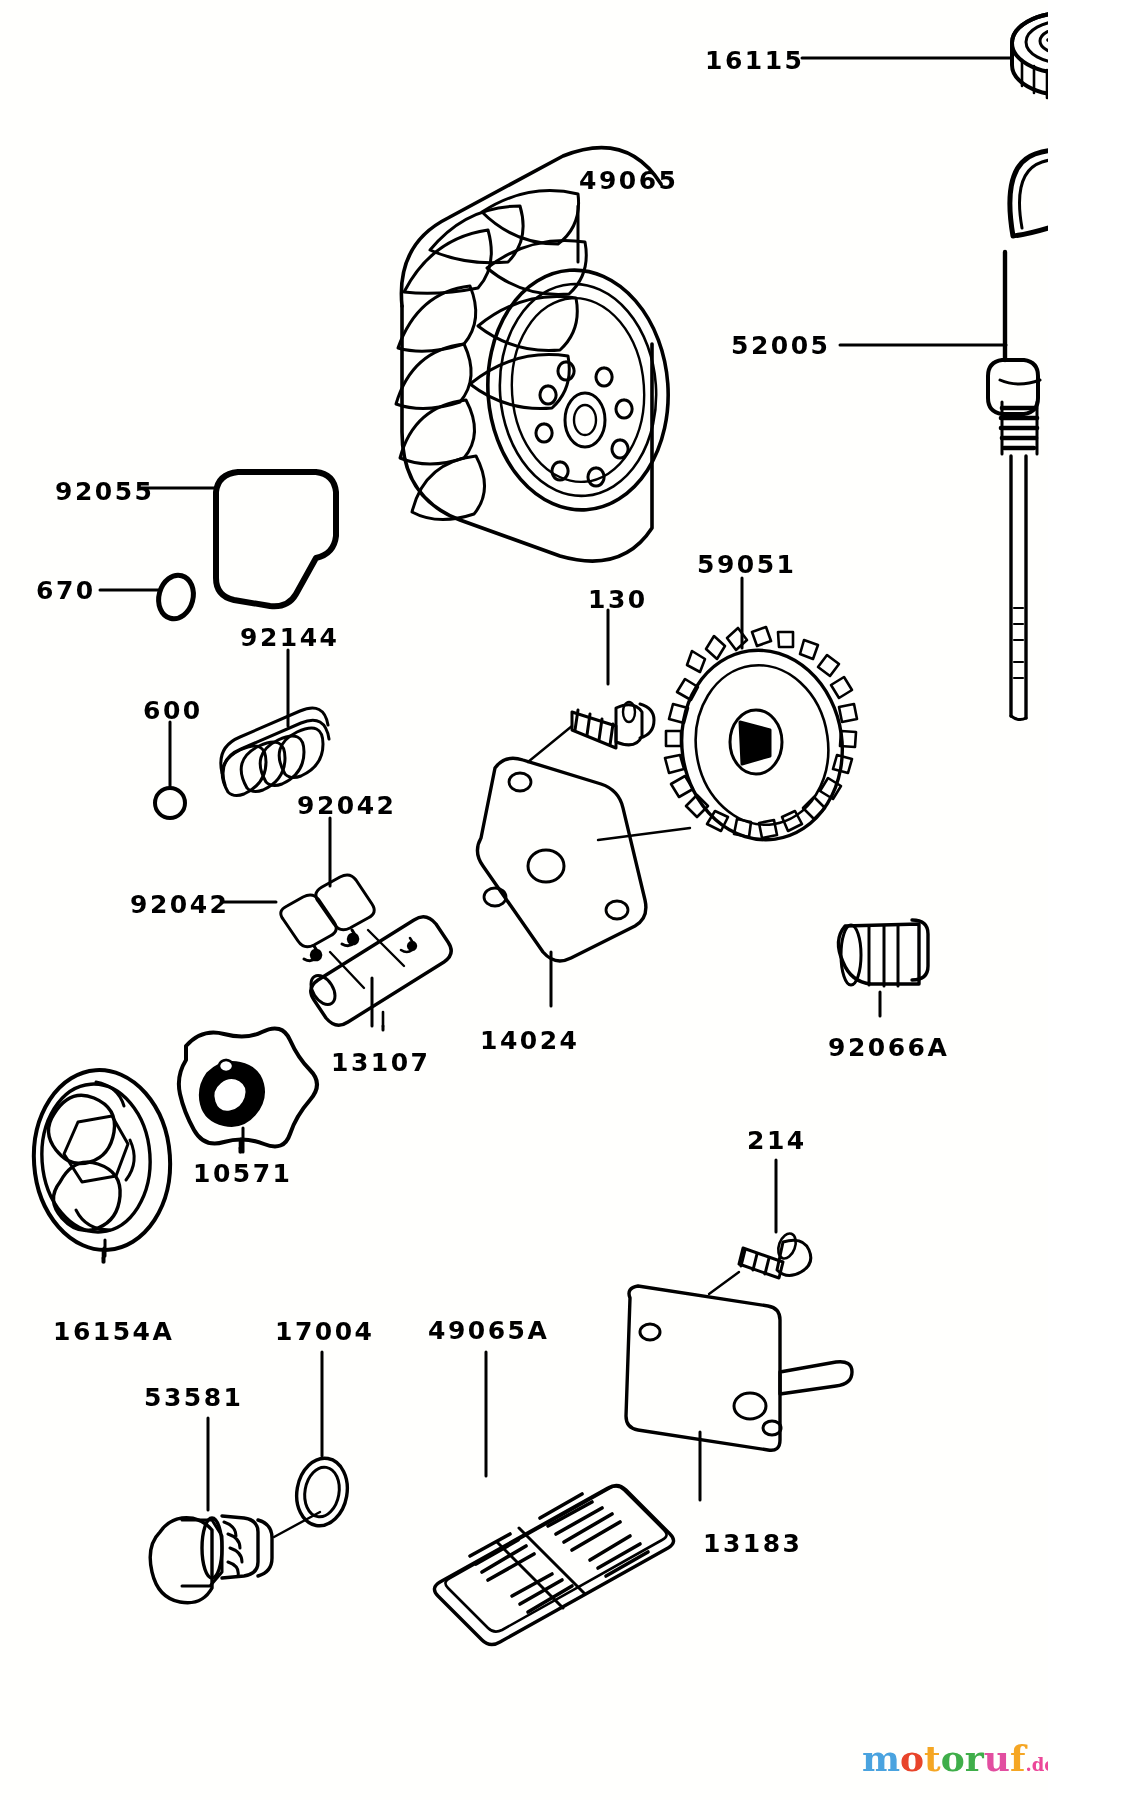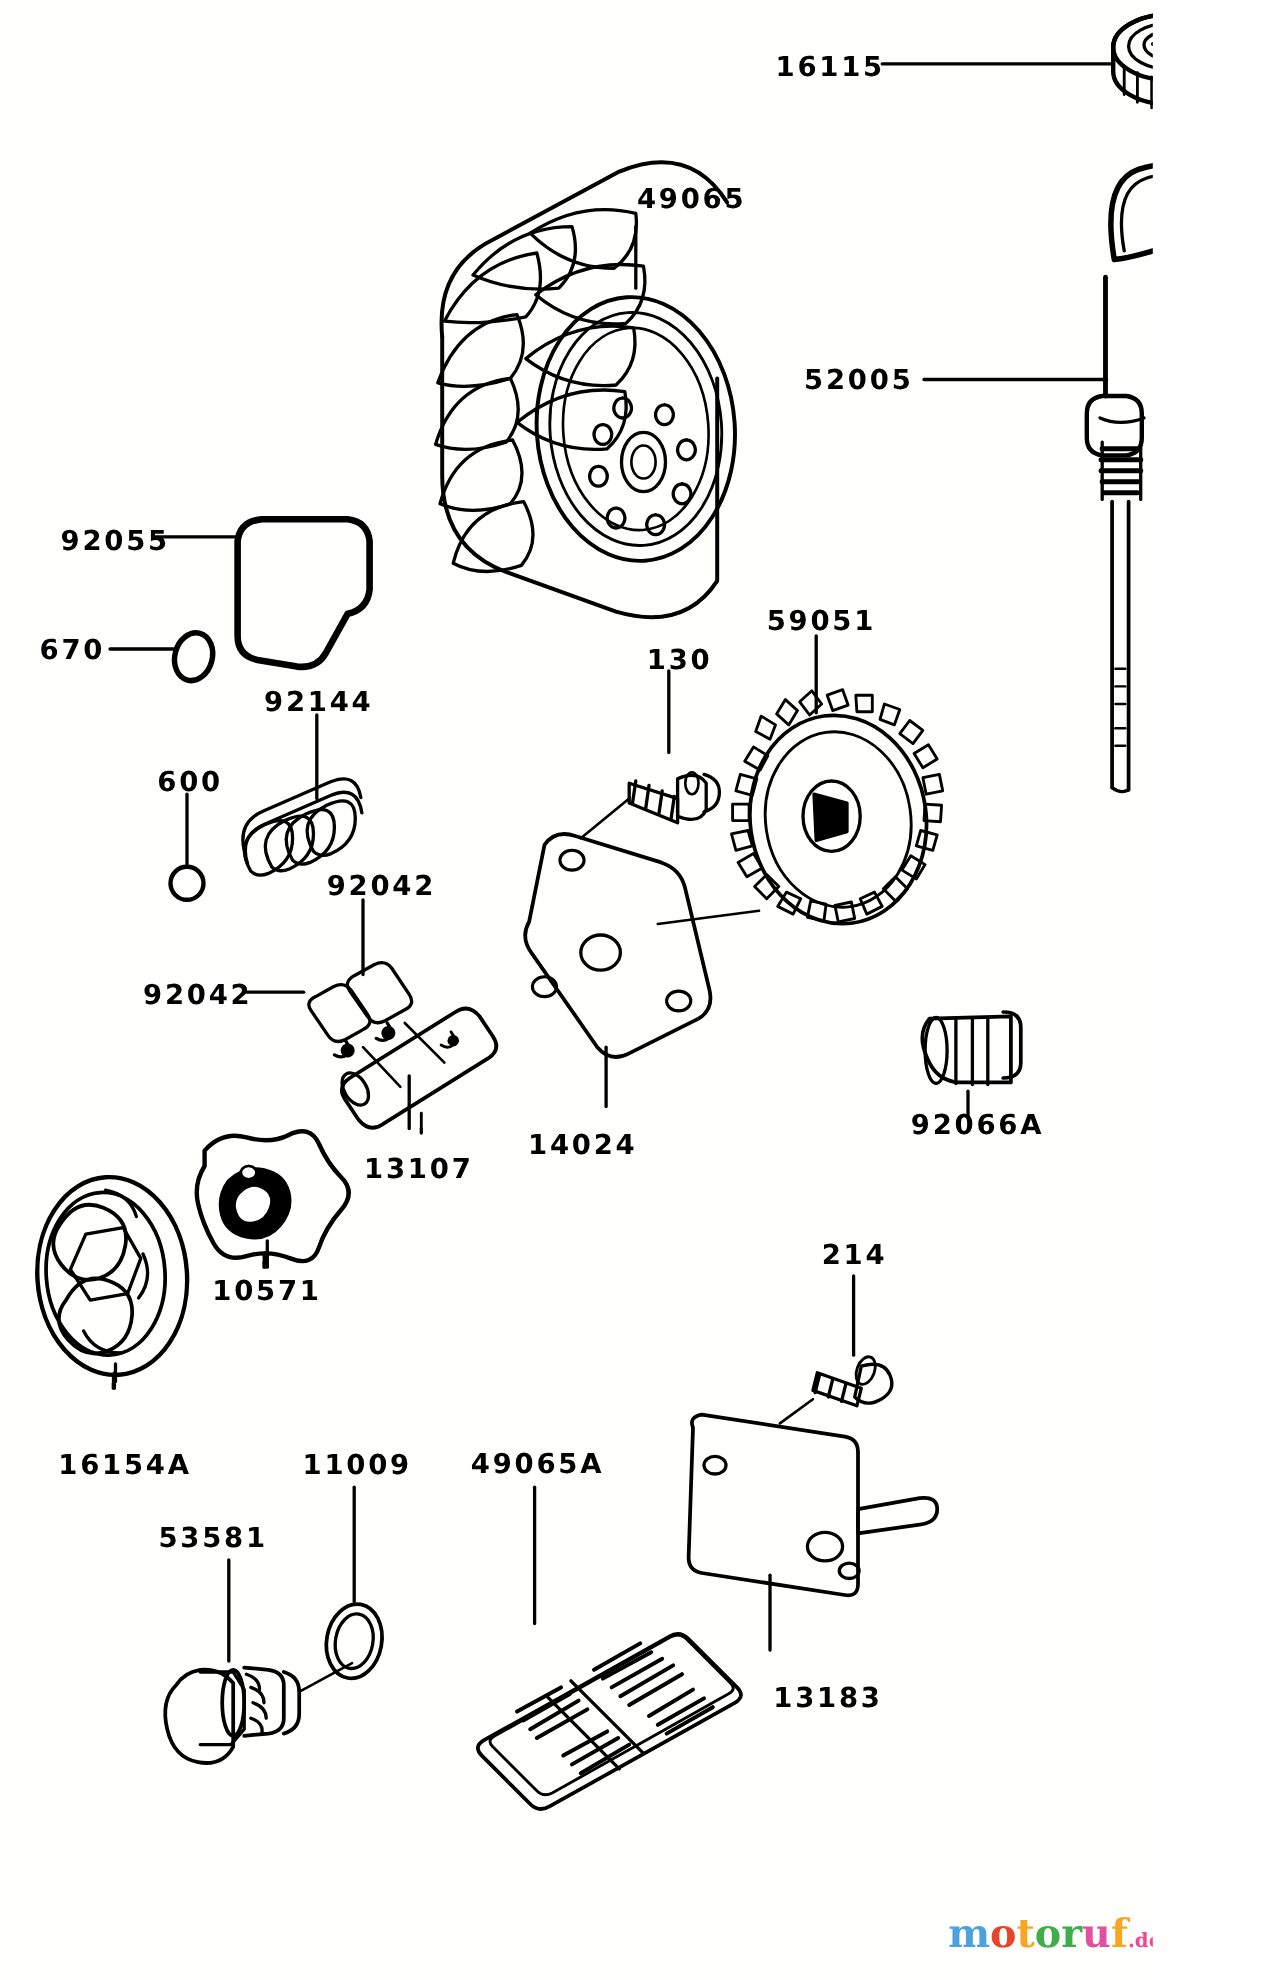--- a/index.html
+++ b/index.html
@@ -356,25 +356,25 @@
   <div class="lbl" style="left:55px;  top:479px;">92055</div>
   <div class="lbl" style="left:36px;  top:578px;">670</div>
   <div class="lbl" style="left:240px; top:625px;">92144</div>
   <div class="lbl" style="left:143px; top:698px;">600</div>
   <div class="lbl" style="left:588px; top:587px;">130</div>
   <div class="lbl" style="left:697px; top:552px;">59051</div>
   <div class="lbl" style="left:297px; top:793px;">92042</div>
   <div class="lbl" style="left:130px; top:892px;">92042</div>
   <div class="lbl" style="left:331px; top:1050px;">13107</div>
   <div class="lbl" style="left:480px; top:1028px;">14024</div>
-  <div class="lbl" style="left:828px; top:1010px;text-align:center;">92066A</div>
+  <div class="lbl" style="left:828px; top:1035px;text-align:center;">92066A</div>
   <div class="lbl" style="left:193px; top:1161px;">10571</div>
   <div class="lbl" style="left:53px;  top:1319px;">16154A</div>
   <div class="lbl" style="left:747px; top:1128px;">214</div>
-  <div class="lbl" style="left:275px; top:1319px;">11009</div>
+  <div class="lbl" style="left:275px; top:1319px;">17004</div>
   <div class="lbl" style="left:428px; top:1318px;">49065A</div>
   <div class="lbl" style="left:144px; top:1385px;">53581</div>
   <div class="lbl" style="left:703px; top:1531px;">13183</div>
 
   <div class="wm">
     <span id="wm-letters"><span style="color: rgb(74, 163, 223);">m</span><span style="color: rgb(232, 68, 42);">o</span><span style="color: rgb(245, 166, 35);">t</span><span style="color: rgb(63, 174, 73);">o</span><span style="color: rgb(63, 174, 73);">r</span><span style="color: rgb(226, 78, 160);">u</span><span style="color: rgb(245, 166, 35);">f</span></span><span class="sfx">.de</span>
   </div>
 
 </div>
 

